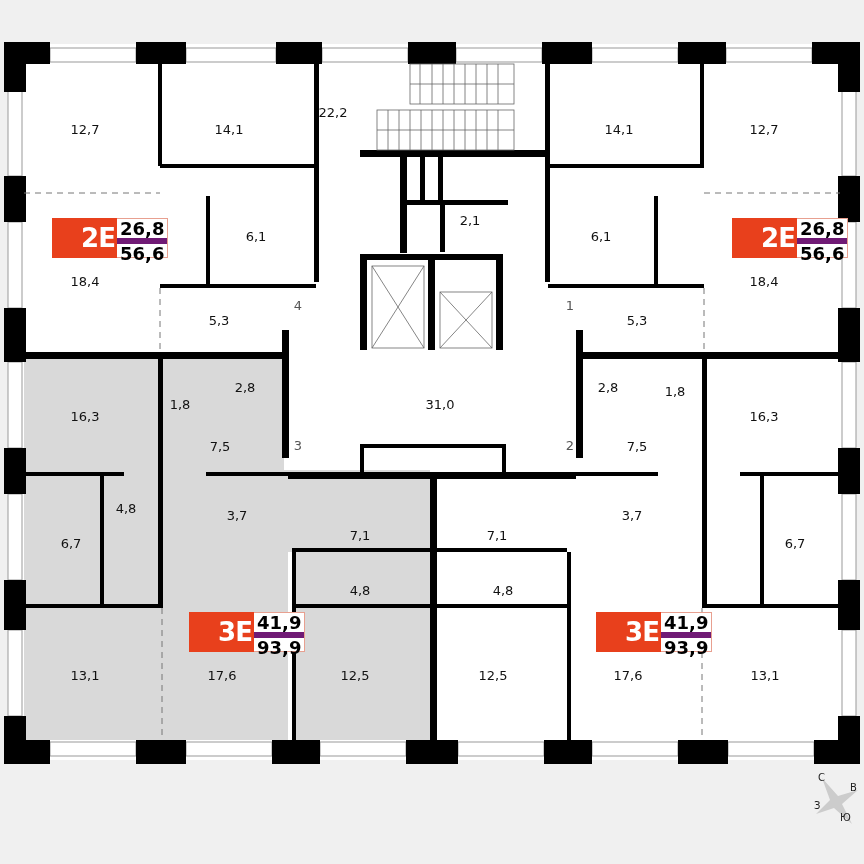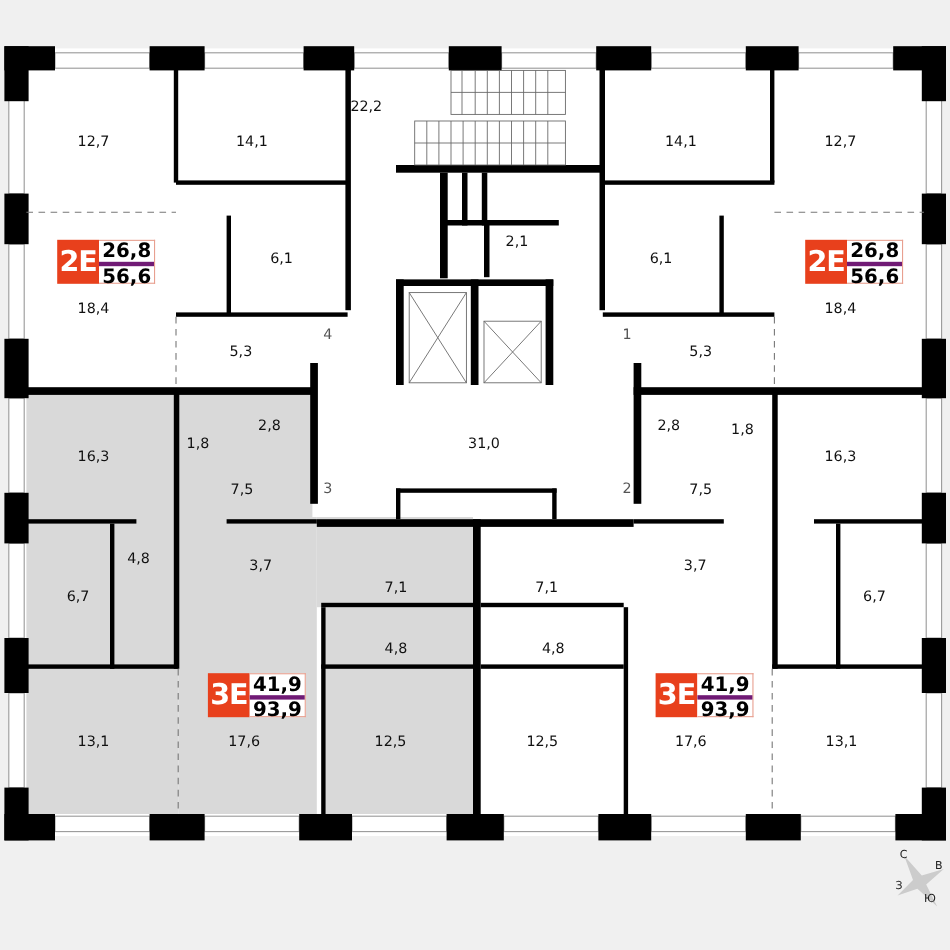--- a/index.html
+++ b/index.html
@@ -1,24 +1,24 @@
 <!DOCTYPE html>
 <html><head>
 <meta charset="utf-8">
 <style>
   html,body{margin:0;padding:0;}
   body{width:864px;height:864px;background:#f0f0f0;position:relative;overflow:hidden;font-family:"DejaVu Sans","Liberation Sans",sans-serif;}
   #plan{position:absolute;left:0;top:0;width:864px;height:864px;}
   .lbl{position:absolute;font-size:13px;color:#111;transform:translate(-50%,-50%);white-space:nowrap;}
   .door-num{position:absolute;font-size:13px;color:#555;transform:translate(-50%,-50%);}
   .badge{position:absolute;height:40px;display:flex;}
-  .badge .rooms{background:#e8401c;color:#fff;font-weight:bold;font-size:26px;width:38px;display:flex;align-items:center;justify-content:center;letter-spacing:-1px;}
+  .badge .rooms{background:#e8401c;color:#fff;font-weight:bold;font-size:26px;width:38px;display:flex;align-items:center;justify-content:center;letter-spacing:-1px;padding-left:27px;}
   .badge .areas{display:flex;flex-direction:column;background:#fff;border:1px solid #e8a090;border-left:none;}
   .badge .areas span{font-weight:bold;font-size:18px;line-height:19px;padding:0 3px;color:#000;}
-  .badge .areas span:first-child{border-bottom:4px solid #701a75;}
+  .badge .areas span:first-child{border-bottom:6px solid #701a75;}
   .compass{position:absolute;left:808px;top:772px;width:56px;height:56px;}
   .compass span{position:absolute;font-size:10px;color:#222;}
 </style>
 </head>
 <body>
 
 <svg id="plan" viewBox="0 0 864 864" xmlns="http://www.w3.org/2000/svg">
   <rect x="0" y="0" width="864" height="864" fill="#f0f0f0"></rect>
 
   <rect x="8" y="44" width="848" height="716" fill="#fff"></rect>
@@ -188,21 +188,21 @@
 <div class="lbl" style="left:764px;top:416px">16,3</div>
 <div class="lbl" style="left:637px;top:446px">7,5</div>
 <div class="lbl" style="left:632px;top:515px">3,7</div>
 <div class="lbl" style="left:795px;top:543px">6,7</div>
 <div class="lbl" style="left:497px;top:535px">7,1</div>
 <div class="lbl" style="left:503px;top:590px">4,8</div>
 <div class="lbl" style="left:493px;top:675px">12,5</div>
 <div class="lbl" style="left:628px;top:675px">17,6</div>
 <div class="lbl" style="left:765px;top:675px">13,1</div>
 
-<div class="lbl" style="left:333px;top:97px">22,2</div>
+<div class="lbl" style="left:333px;top:112px">22,2</div>
 <div class="lbl" style="left:470px;top:220px">2,1</div>
 <div class="lbl" style="left:440px;top:404px">31,0</div>
 
 <div class="door-num" style="left:298px;top:305px">4</div>
 <div class="door-num" style="left:570px;top:305px">1</div>
 <div class="door-num" style="left:298px;top:445px">3</div>
 <div class="door-num" style="left:570px;top:445px">2</div>
 
 <div class="badge" style="left:52px;top:218px">
   <div class="rooms">2Е</div>

